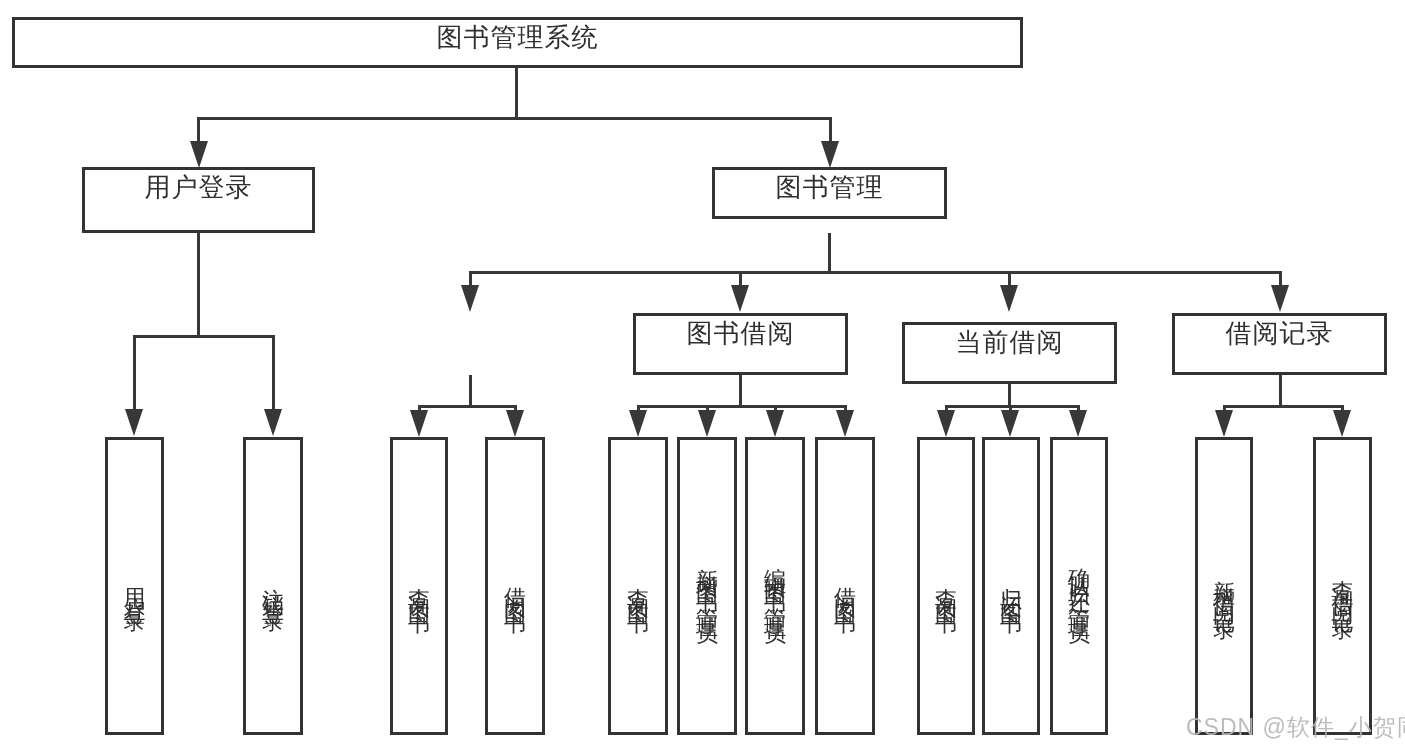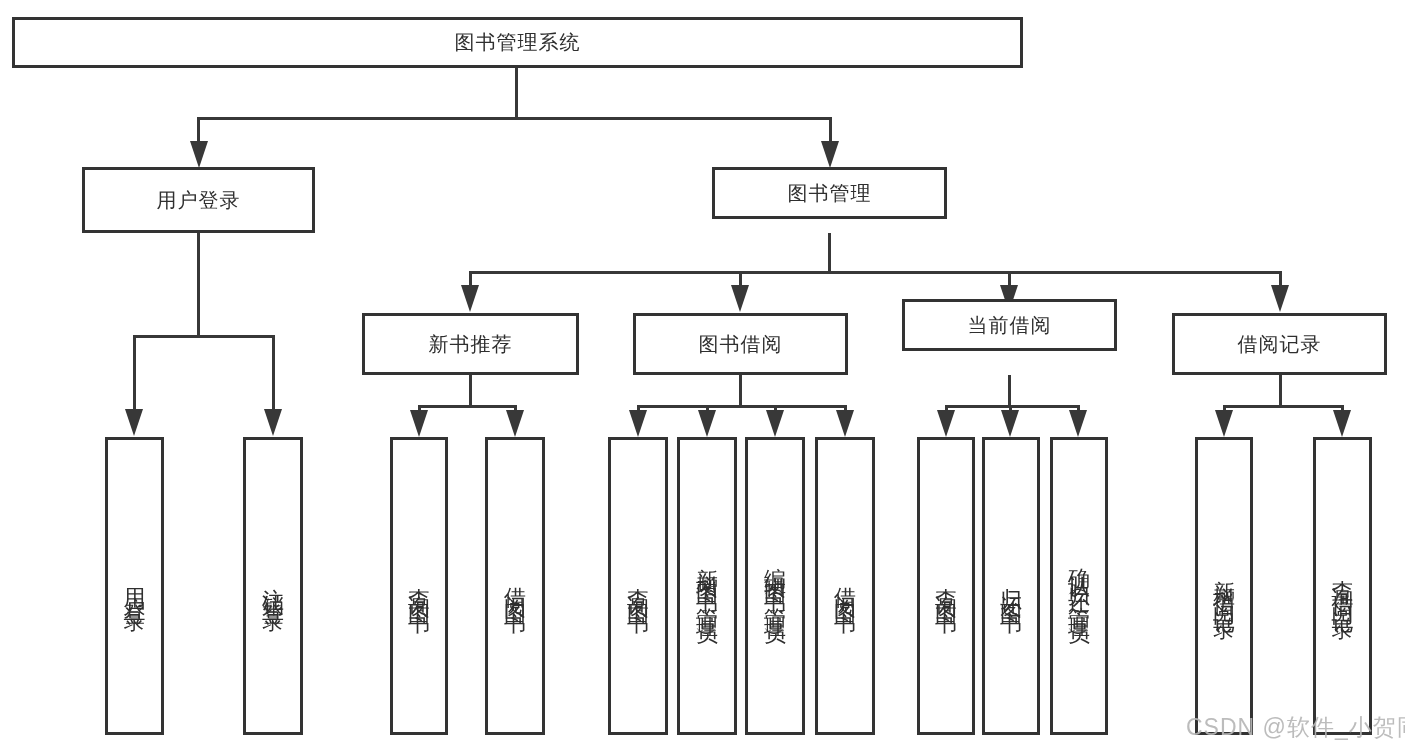--- a/index.html
+++ b/index.html
@@ -8,22 +8,22 @@
     width:1405px;height:747px;
     background:#ffffff;
     font-family:"Liberation Sans","DejaVu Sans",sans-serif;
     overflow:hidden;
   }
   .hbox{
     position:absolute;
     box-sizing:border-box;
     border:3px solid #333333;
     background:#ffffff;
-    display:flex;align-items:center;justify-content:center;
-    font-size:20px;color:#2f2f2f;
+    display:flex;align-items:flex-start;justify-content:center;
+    font-size:26px;color:#2f2f2f;
     letter-spacing:1px;
     z-index:2;
   }
   .vbox{
     position:absolute;
     top:437px;height:298px;
     box-sizing:border-box;
     border:3px solid #333333;
     background:#ffffff;
     display:flex;align-items:center;justify-content:center;
@@ -96,27 +96,24 @@
     <div class="vl" style="left:469px;top:271px;height:18px;"></div>
     <div class="arr" style="left:461px;top:285px;"></div>
     <div class="vl" style="left:739px;top:271px;height:18px;"></div>
     <div class="arr" style="left:731px;top:285px;"></div>
     <div class="vl" style="left:1008px;top:271px;height:18px;"></div>
     <div class="arr" style="left:1000px;top:285px;"></div>
     <div class="vl" style="left:1279px;top:271px;height:18px;"></div>
     <div class="arr" style="left:1271px;top:285px;"></div>
   </div>
 
-  <div class="hbox" style="left:362px;top:313px;width:217px;height:62px;">
-    <span>新书推荐</span>
-  </div>
   <div class="hbox" style="left:633px;top:313px;width:215px;height:62px;">
     <span>图书借阅</span>
   </div>
-  <div class="hbox" style="left:902px;top:299px;width:215px;height:52px;">
+  <div class="hbox" style="left:902px;top:322px;width:215px;height:62px;">
     <span>当前借阅</span>
   </div>
   <div class="hbox" style="left:1172px;top:313px;width:215px;height:62px;">
     <span>借阅记录</span>
   </div>
 
   <div>
     <div class="vl" style="left:469px;top:375px;height:30px;"></div>
     <div class="hl" style="left:418px;top:405px;width:99px;"></div>
     <div class="vl" style="left:418px;top:405px;height:10px;"></div>

